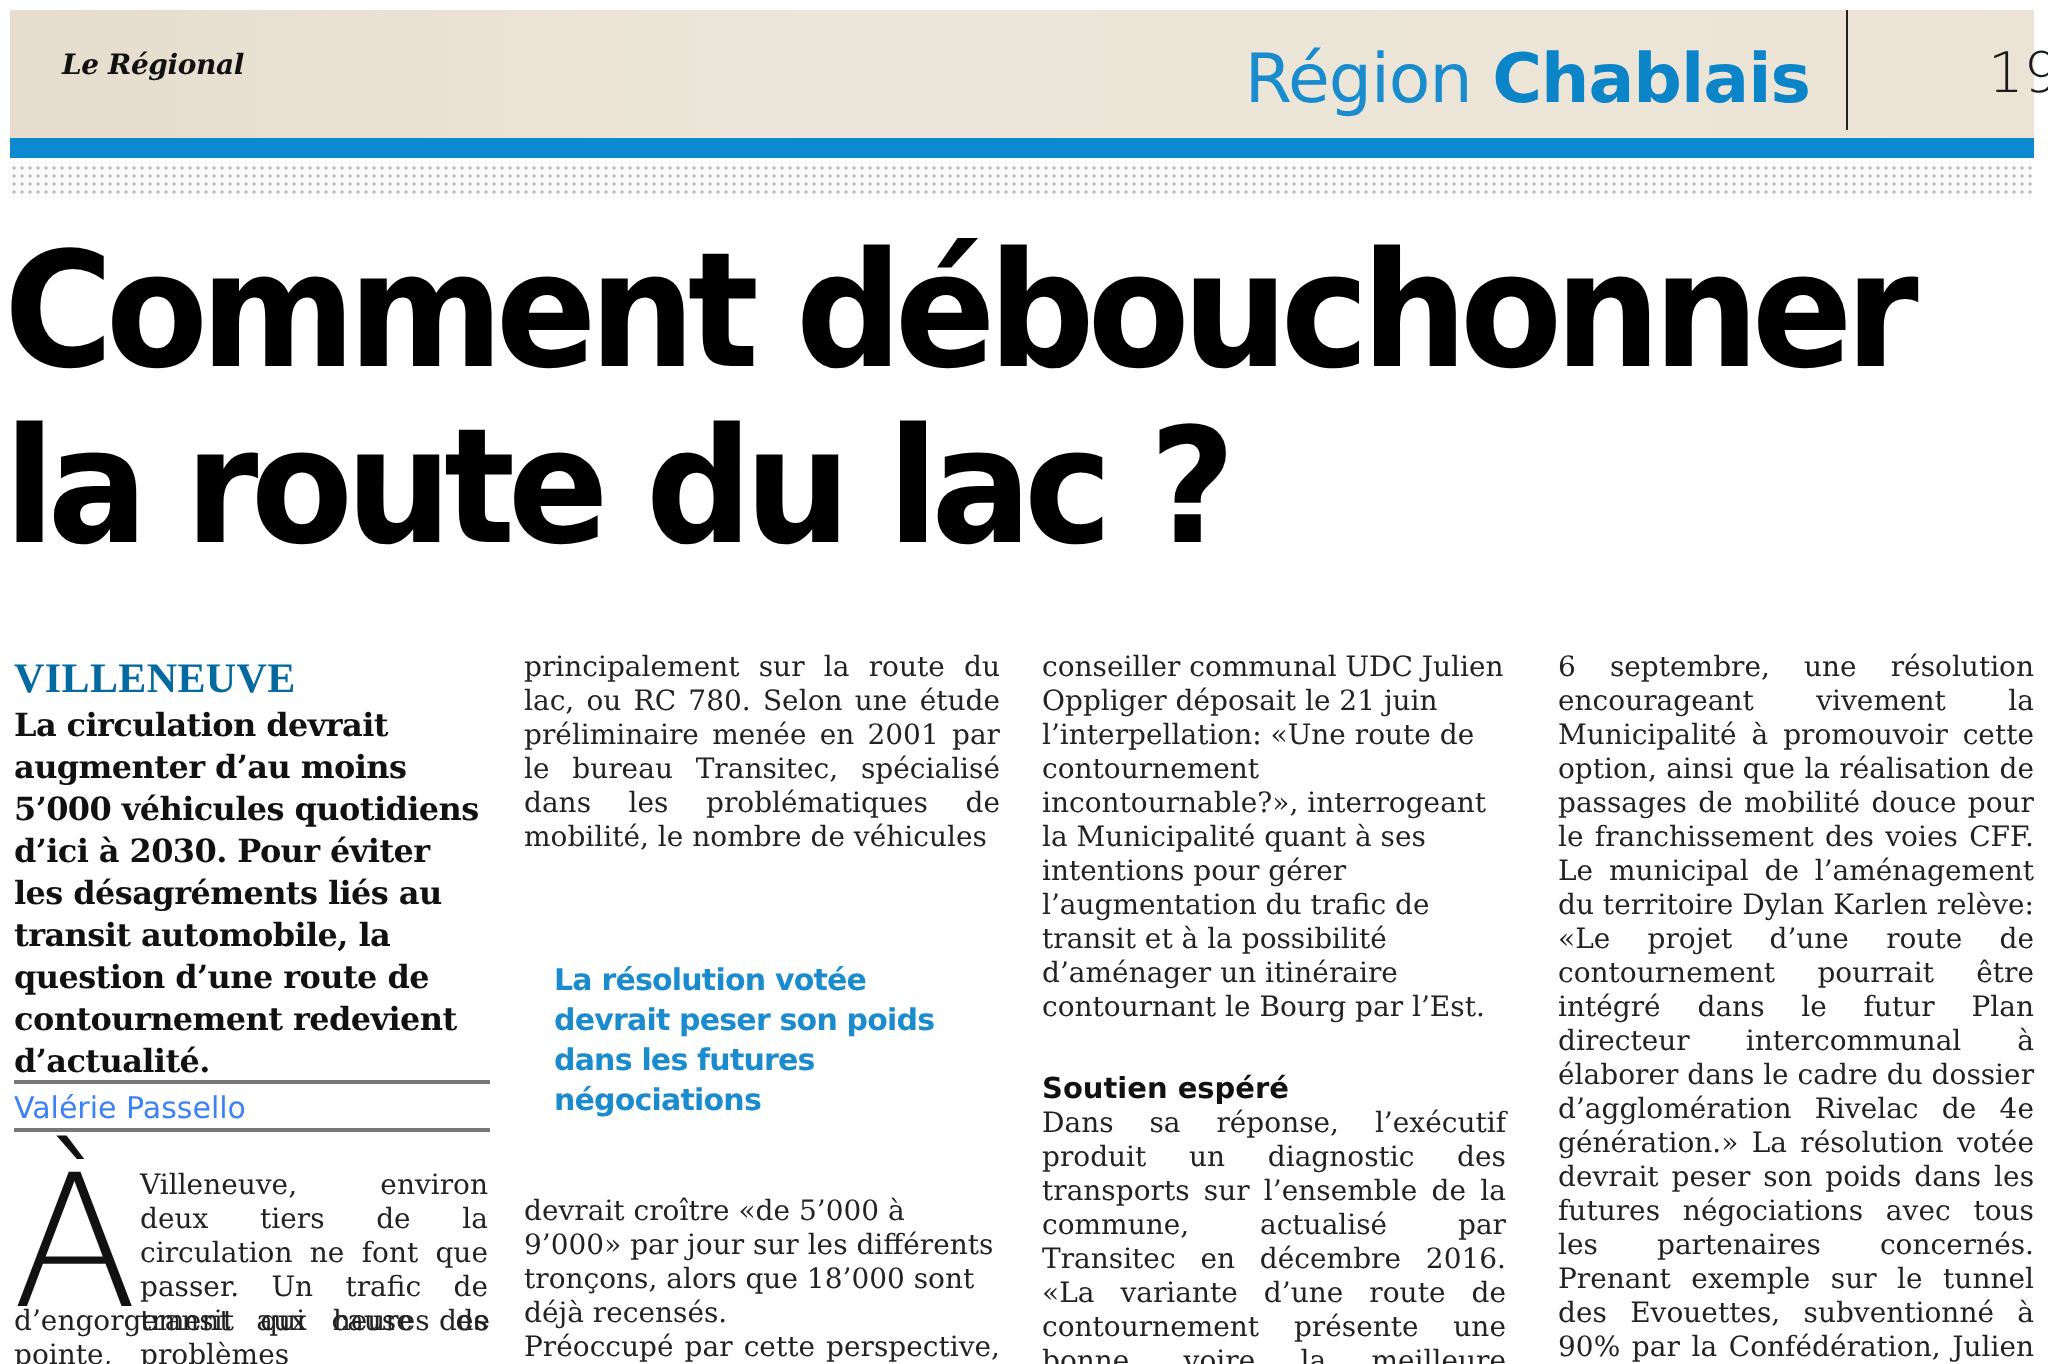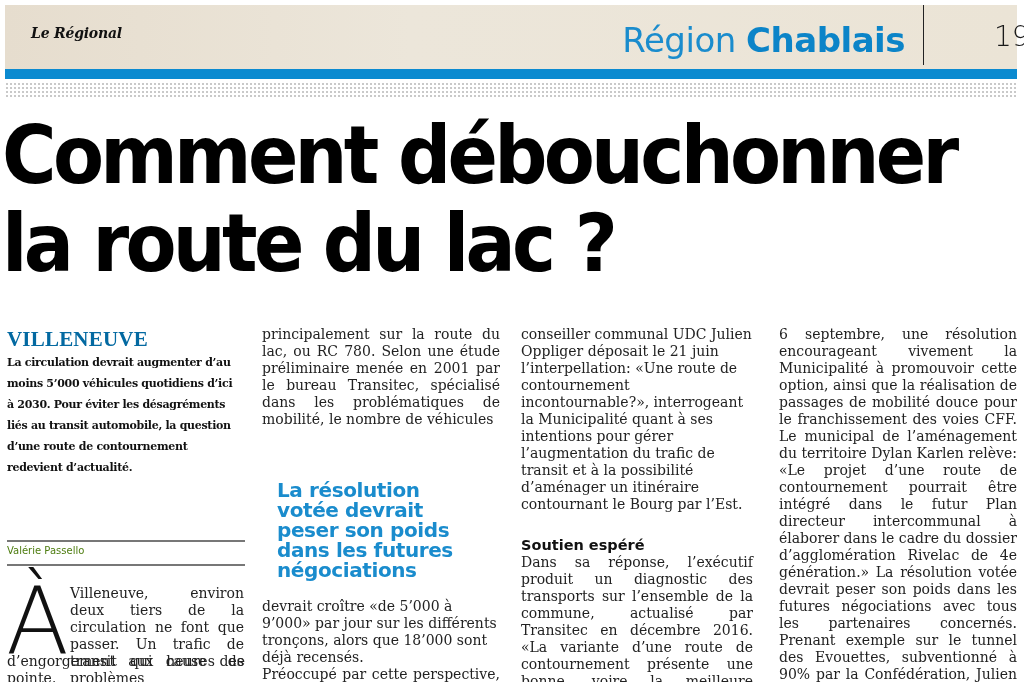--- a/index.html
+++ b/index.html
@@ -15,28 +15,28 @@
   .pagenum { position: absolute; left: 947px; top: 15px; font-family: "DejaVu Sans", sans-serif; font-size: 28px; color: #1a1a1a; font-weight: 300; margin-left: 42px; }
   .bluebar { position: absolute; left: 5px; top: 69px; width: 1012px; height: 10px; background: #0b8ad0; }
   .dots { position: absolute; left: 5px; top: 82px; width: 1012px; height: 16px;
     background-image: radial-gradient(circle, #c9c9c9 0.8px, transparent 1px); background-size: 4px 4px; }
 
   .headline { position: absolute; left: 2px; top: 112px; margin: 0; font-family: "DejaVu Sans", sans-serif; font-weight: bold; font-size: 80px; line-height: 88px; letter-spacing: -4px; color: #000; transform: scaleX(0.93); transform-origin: left top; white-space: nowrap; }
 
   .col { position: absolute; top: 326px; font-family: "DejaVu Serif", serif; font-size: 14px; line-height: 17px; color: #222; text-align: justify; }
   .col p { margin: 0; }
   .kicker { position: absolute; left: 7px; top: 327px; font-family: Liberation Serif, serif; font-weight: bold; font-size: 21px; color: #0369a1; letter-spacing: 0.2px; }
-  .lead { position: absolute; left: 7px; top: 352px; width: 234px; font-family: "DejaVu Serif", serif; font-weight: bold; font-size: 11px; line-height: 21px; color: #111; letter-spacing: -0.3px; }
+  .lead { position: absolute; left: 7px; top: 352px; width: 234px; font-family: "DejaVu Serif", serif; font-weight: bold; font-size: 16px; line-height: 21px; color: #111; letter-spacing: -0.3px; }
   .rule { position: absolute; left: 7px; width: 238px; height: 2px; background: #777; }
-  .author { position: absolute; left: 7px; top: 545px; font-family: "DejaVu Sans", sans-serif; font-size: 10px; color: #4d7c0f; }
+  .author { position: absolute; left: 7px; top: 545px; font-family: "DejaVu Sans", sans-serif; font-size: 15px; color: #3b82f6; }
   .dropcap { position: absolute; left: 6px; top: 572px; font-family: "DejaVu Sans", sans-serif; font-size: 92px; line-height: 100px; font-weight: 300; color: #111; }
   .col1text { position: absolute; left: 70px; top: 585px; width: 174px; }
   .col1last { position: absolute; left: 7px; top: 653px; width: 238px; }
 
-  .pullquote { position: absolute; left: 277px; top: 480px; width: 200px; font-family: "DejaVu Sans", sans-serif; font-weight: bold; font-size: 20px; line-height: 20px; color: #1a8ccd; letter-spacing: -0.4px; }
+  .pullquote { position: absolute; left: 277px; top: 480px; width: 200px; font-family: "DejaVu Sans", sans-serif; font-weight: bold; font-size: 15px; line-height: 20px; color: #1a8ccd; letter-spacing: -0.4px; }
   .subhead { font-family: "DejaVu Sans", sans-serif; font-weight: bold; font-size: 14.5px; color: #111; margin: 0; }
 </style>
 </head>
 <body>
 
 <div class="masthead">
   <div class="brand">Le Régional</div>
   <div class="section"><span>Région </span><b>Chablais</b></div>
   <div class="vsep"></div>
   <div class="pagenum">19</div>

